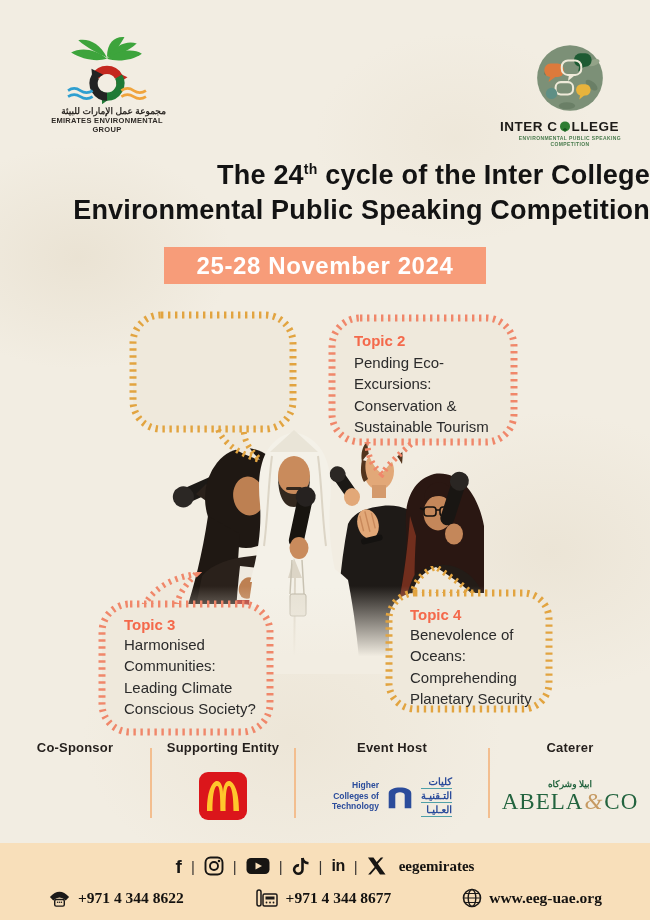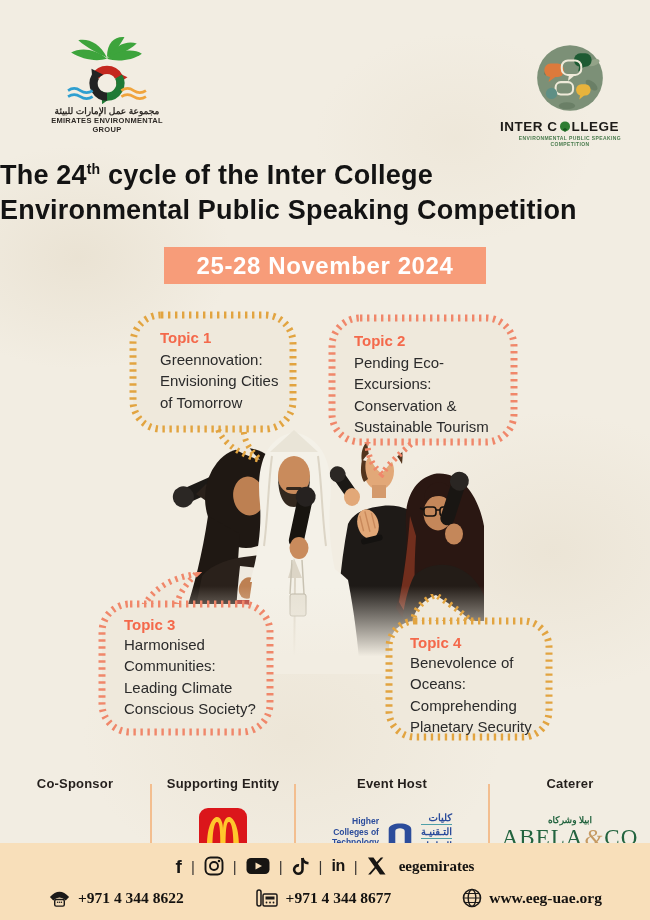--- a/index.html
+++ b/index.html
@@ -10,54 +10,54 @@
     background-image:
       radial-gradient(ellipse 220px 160px at 12% 28%, rgba(216,203,178,.30), transparent 70%),
       radial-gradient(ellipse 260px 200px at 85% 60%, rgba(216,203,178,.25), transparent 70%),
       radial-gradient(ellipse 300px 220px at 45% 80%, rgba(223,211,188,.28), transparent 70%),
       radial-gradient(ellipse 200px 150px at 70% 15%, rgba(223,211,188,.22), transparent 70%);
   }
   
   .eeg-logo{position:absolute;left:48px;top:34px;width:118px;text-align:center;}
   .eeg-logo svg{display:block;margin:0 auto;}
   .eeg-name{font-size:26px;font-weight:800;color:#2E2A26;letter-spacing:2px;line-height:1;margin-top:-2px;}
-  .eeg-arabic{font-size:9px;color:#2E2A26;font-weight:700;margin-top:2px;}
+  .eeg-arabic{font-size:9px;color:#2E2A26;font-weight:700;margin-top:2px;text-align:right;}
   .eeg-sub{font-size:7.5px;font-weight:700;color:#2E2A26;line-height:1.2;letter-spacing:.3px;}
   .ic-logo{position:absolute;left:500px;top:40px;width:140px;text-align:center;}
   .ic-logo svg.globe{display:block;margin:0 auto;}
   .ic-name{font-size:13.5px;font-weight:800;color:#1D1B18;letter-spacing:.5px;display:flex;align-items:center;justify-content:flex-start;margin-top:3px;}
   .ic-name svg{margin:0 1px;}
   .ic-tag{font-size:5px;font-weight:700;color:#4A7C4E;letter-spacing:.4px;margin-top:1px;}
   
-  .title{position:absolute;left:0;top:158px;width:650px;margin:0;text-align:left;
+  .title{position:absolute;left:0;top:158px;width:650px;margin:0;text-align:right;
     font-size:27px;line-height:1.3;font-weight:800;color:#131313;letter-spacing:.2px;}
   .title sup{font-size:.52em;vertical-align:super;}
   .date-banner{position:absolute;left:164px;top:247px;width:322px;height:37px;border-radius:0;
     background:#F79C79;color:#FFFFFF;font-size:24px;font-weight:800;letter-spacing:.6px;
     text-align:center;line-height:38px;}
   
   .bubble{position:absolute;}
   .bubble svg{position:absolute;left:0;top:0;}
   .bubble-text{position:absolute;}
   .topic-label{font-size:15px;font-weight:800;color:#F4694B;margin-bottom:3px;}
   .topic-body{font-size:15px;font-weight:500;color:#2B2B2B;line-height:1.42;}
   .b1{left:128px;top:311px;width:185px;height:152px;}
   .b1 .bubble-text{left:32px;top:18px;width:128px;}
   .b2{left:326px;top:314px;width:196px;height:164px;}
   .b2 .bubble-text{left:28px;top:18px;width:152px;}
   .b3{left:96px;top:572px;width:185px;height:166px;}
   .b3 .bubble-text{left:28px;top:44px;width:142px;}
   .b3 .topic-label{margin-bottom:1px;}
-  .b4{left:384px;top:594px;width:180px;height:150px;}
+  .b4{left:384px;top:566px;width:180px;height:150px;}
   .b4 .bubble-text{left:26px;top:40px;width:132px;}
   .b4 .topic-label{margin-bottom:1px;}
   
   .people{position:absolute;left:152px;top:416px;}
   
-  .sponsors{position:absolute;left:0;top:776px;width:650px;height:100px;display:flex;align-items:flex-start;justify-content:center;}
+  .sponsors{position:absolute;left:0;top:740px;width:650px;height:100px;display:flex;align-items:flex-start;justify-content:center;}
   .sponsor{display:flex;flex-direction:column;align-items:center;}
   .sponsor-role{font-size:13px;font-weight:700;color:#241F1C;letter-spacing:.2px;margin-bottom:10px;}
   .sponsor-logo{height:62px;display:flex;align-items:center;justify-content:center;}
   .sp-divider{width:2px;height:70px;background:#F3BE8F;margin:8px 0 0 0;}
   .sp1{width:150px;} .sp2{width:142px;} .sp3{width:192px;} .sp4{width:160px;}
   .hct{display:flex;align-items:center;gap:5px;}
   .hct-en{font-size:8.5px;font-weight:800;color:#2B4C9B;text-align:right;line-height:1.25;}
   .hct-ar{font-size:10px;font-weight:700;color:#2B4C9B;text-align:right;line-height:1.3;border-bottom:0;}
   .hct-ar div{border-bottom:1px solid #4FA0A8;padding-bottom:0px;}
   .abela{display:flex;flex-direction:column;align-items:center;}
@@ -240,24 +240,20 @@
       <ellipse cx="147" cy="132" rx="9.5" ry="11" fill="#C98B5C"></ellipse>
     </g>
     <rect x="0" y="170" width="332" height="88" fill="url(#fadePeople)"></rect>
   </svg>
 
   <div class="bubble b1">
     <svg width="185" height="152" viewBox="0 0 185 152">
       <path d="M88,112 C92,130 108,142 132,149 C118,136 114,124 116,110 Z" fill="#EFE9DC" stroke="#E2A440" stroke-width="6" stroke-dasharray="2.4 4.6"></path>
       <rect x="5" y="4" width="160" height="114" rx="28" fill="#EFE9DC" stroke="#E2A440" stroke-width="7" stroke-dasharray="2.4 4.6"></rect>
     </svg>
-    <div class="bubble-text">
-      <div class="topic-label">Topic 1</div>
-      <div class="topic-body">Greennovation: Envisioning Cities of Tomorrow</div>
-    </div>
   </div>
 
   <div class="bubble b2">
     <svg width="196" height="164" viewBox="0 0 196 164">
       <path d="M42,120 C40,138 44,150 56,160 C64,148 76,138 92,124 Z" fill="#EFE9DC" stroke="#F0876A" stroke-width="6" stroke-dasharray="2.4 4.6"></path>
       <rect x="6" y="4" width="182" height="124" rx="28" fill="#EFE9DC" stroke="#F0876A" stroke-width="7" stroke-dasharray="2.4 4.6"></rect>
     </svg>
     <div class="bubble-text">
       <div class="topic-label">Topic 2</div>
       <div class="topic-body">Pending Eco-Excursions: Conservation &amp; Sustainable Tourism</div>

